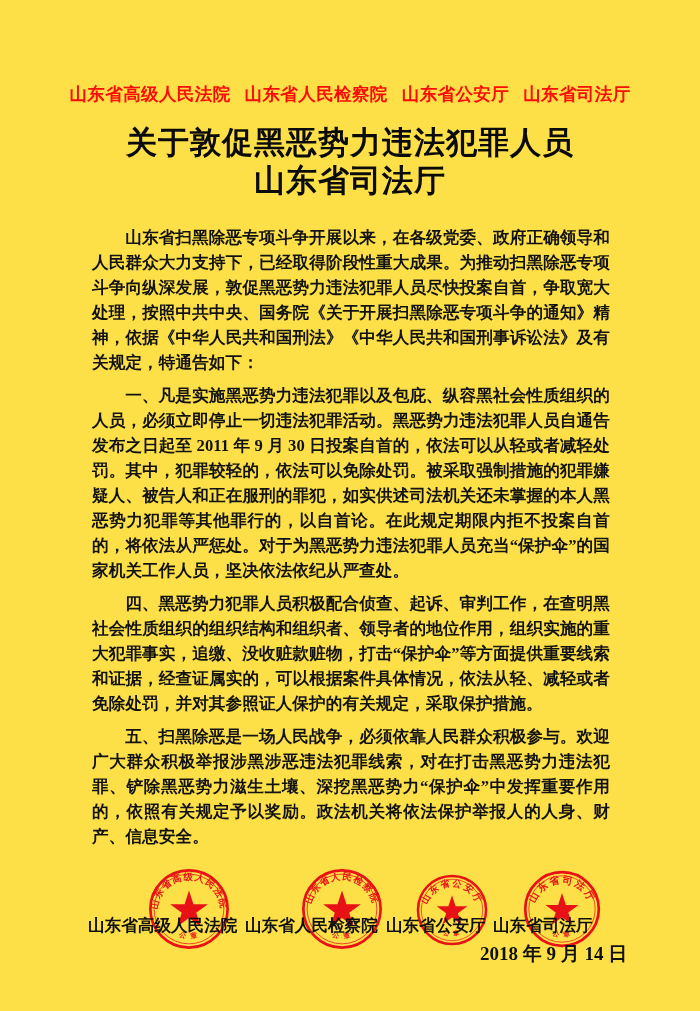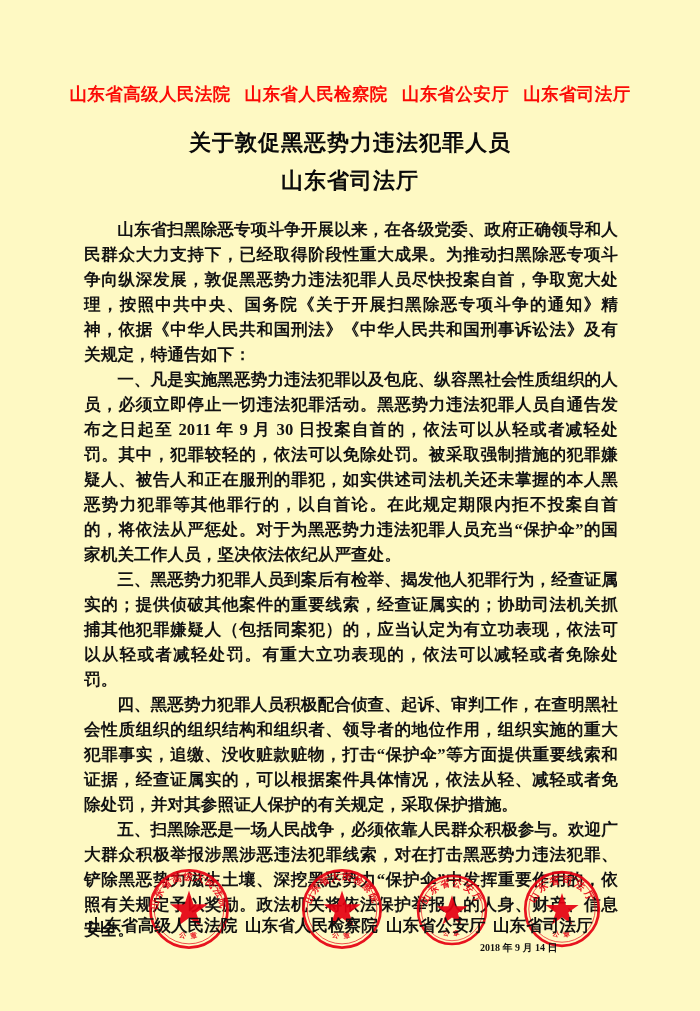--- a/index.html
+++ b/index.html
@@ -12,21 +12,21 @@
     height: 1011px;
     position: relative;
     overflow: hidden;
     font-family: "Liberation Serif", "DejaVu Serif", serif;
     color: #000000;
   }
 
   .page {
     position: absolute;
     inset: 0;
-    background: #fef9c3;
+    background: #fde047;
     text-decoration: underline;
   }
 
   
   .agency-line {
     position: absolute;
     top: 82px;
     left: 0;
     width: 700px;
     text-align: center;
@@ -44,21 +44,21 @@
 
   
   .doc-title {
     position: absolute;
     top: 124px;
     left: 0;
     width: 700px;
     text-align: center;
     font-family: "Liberation Serif", "DejaVu Serif", serif;
     font-weight: bold;
-    font-size: 22px;
+    font-size: 31px;
     line-height: 38px;
     letter-spacing: 1px;
     color: #0b0b0b;
   }
   .doc-title .tline { display: block; }
 
   
   .body-text {
     position: absolute;
     top: 217px;
@@ -67,21 +67,21 @@
     font-family: "Liberation Serif", "DejaVu Serif", serif;
     font-weight: bold;
     font-size: 16.6px;
     line-height: 25.0px;
     text-align: justify;
     text-justify: inter-ideograph;
     color: #121212;
     letter-spacing: 0.1px;
   }
   .body-text p {
-    margin: 0;
+    margin: 8px;
     text-indent: 2em;
   }
 
   
   .sign-block {
     position: absolute;
     top: 855px;
     left: 0;
     width: 700px;
     height: 110px;
@@ -107,21 +107,21 @@
   .signer.s1 { left: 245px; }
   .signer.s2 { left: 386px; }
   .signer.s3 { left: 493px; }
 
   .sign-date {
     position: absolute;
     top: 86px;
     left: 480px;
     font-family: "Liberation Serif", "DejaVu Serif", serif;
     font-weight: bold;
-    font-size: 10px;
+    font-size: 19px;
     white-space: nowrap;
     color: #101010;
     z-index: 3;
   }
 
   
   .seal {
     position: absolute;
     z-index: 2;
     pointer-events: none;
@@ -143,21 +143,20 @@
   </div>
 
   <div class="doc-title">
     <span class="tline">关于敦促黑恶势力违法犯罪人员</span>
     <span class="tline">山东省司法厅</span>
   </div>
 
   <div class="body-text">
     <p>山东省扫黑除恶专项斗争开展以来，在各级党委、政府正确领导和人民群众大力支持下，已经取得阶段性重大成果。为推动扫黑除恶专项斗争向纵深发展，敦促黑恶势力违法犯罪人员尽快投案自首，争取宽大处理，按照中共中央、国务院《关于开展扫黑除恶专项斗争的通知》精神，依据《中华人民共和国刑法》《中华人民共和国刑事诉讼法》及有关规定，特通告如下：</p>
     <p>一、凡是实施黑恶势力违法犯罪以及包庇、纵容黑社会性质组织的人员，必须立即停止一切违法犯罪活动。黑恶势力违法犯罪人员自通告发布之日起至 2011 年 9 月 30 日投案自首的，依法可以从轻或者减轻处罚。其中，犯罪较轻的，依法可以免除处罚。被采取强制措施的犯罪嫌疑人、被告人和正在服刑的罪犯，如实供述司法机关还未掌握的本人黑恶势力犯罪等其他罪行的，以自首论。在此规定期限内拒不投案自首的，将依法从严惩处。对于为黑恶势力违法犯罪人员充当“保护伞”的国家机关工作人员，坚决依法依纪从严查处。</p>
-    <p>三、黑恶势力犯罪人员到案后有检举、揭发他人犯罪行为，经查证属实的；提供侦破其他案件的重要线索，经查证属实的；协助司法机关抓捕其他犯罪嫌疑人（包括同案犯）的，应当认定为有立功表现，依法可以从轻或者减轻处罚。有重大立功表现的，依法可以减轻或者免除处罚。</p>
     <p>四、黑恶势力犯罪人员积极配合侦查、起诉、审判工作，在查明黑社会性质组织的组织结构和组织者、领导者的地位作用，组织实施的重大犯罪事实，追缴、没收赃款赃物，打击“保护伞”等方面提供重要线索和证据，经查证属实的，可以根据案件具体情况，依法从轻、减轻或者免除处罚，并对其参照证人保护的有关规定，采取保护措施。</p>
     <p>五、扫黑除恶是一场人民战争，必须依靠人民群众积极参与。欢迎广大群众积极举报涉黑涉恶违法犯罪线索，对在打击黑恶势力违法犯罪、铲除黑恶势力滋生土壤、深挖黑恶势力“保护伞”中发挥重要作用的，依照有关规定予以奖励。政法机关将依法保护举报人的人身、财产、信息安全。</p>
 
   </div>
 
   <div class="sign-block">
 
     <div class="seal k0">
       <svg width="84" height="84" viewBox="0 0 100 100">
         <circle cx="50" cy="50" r="46" fill="none" stroke="#e60012" stroke-width="3.2"></circle>

